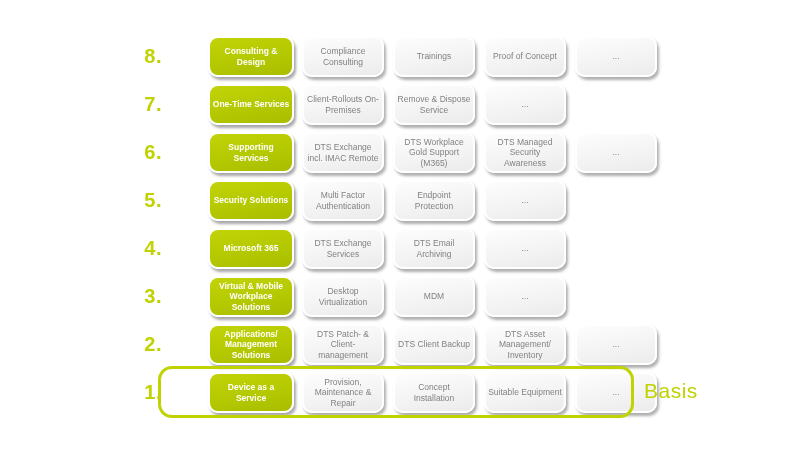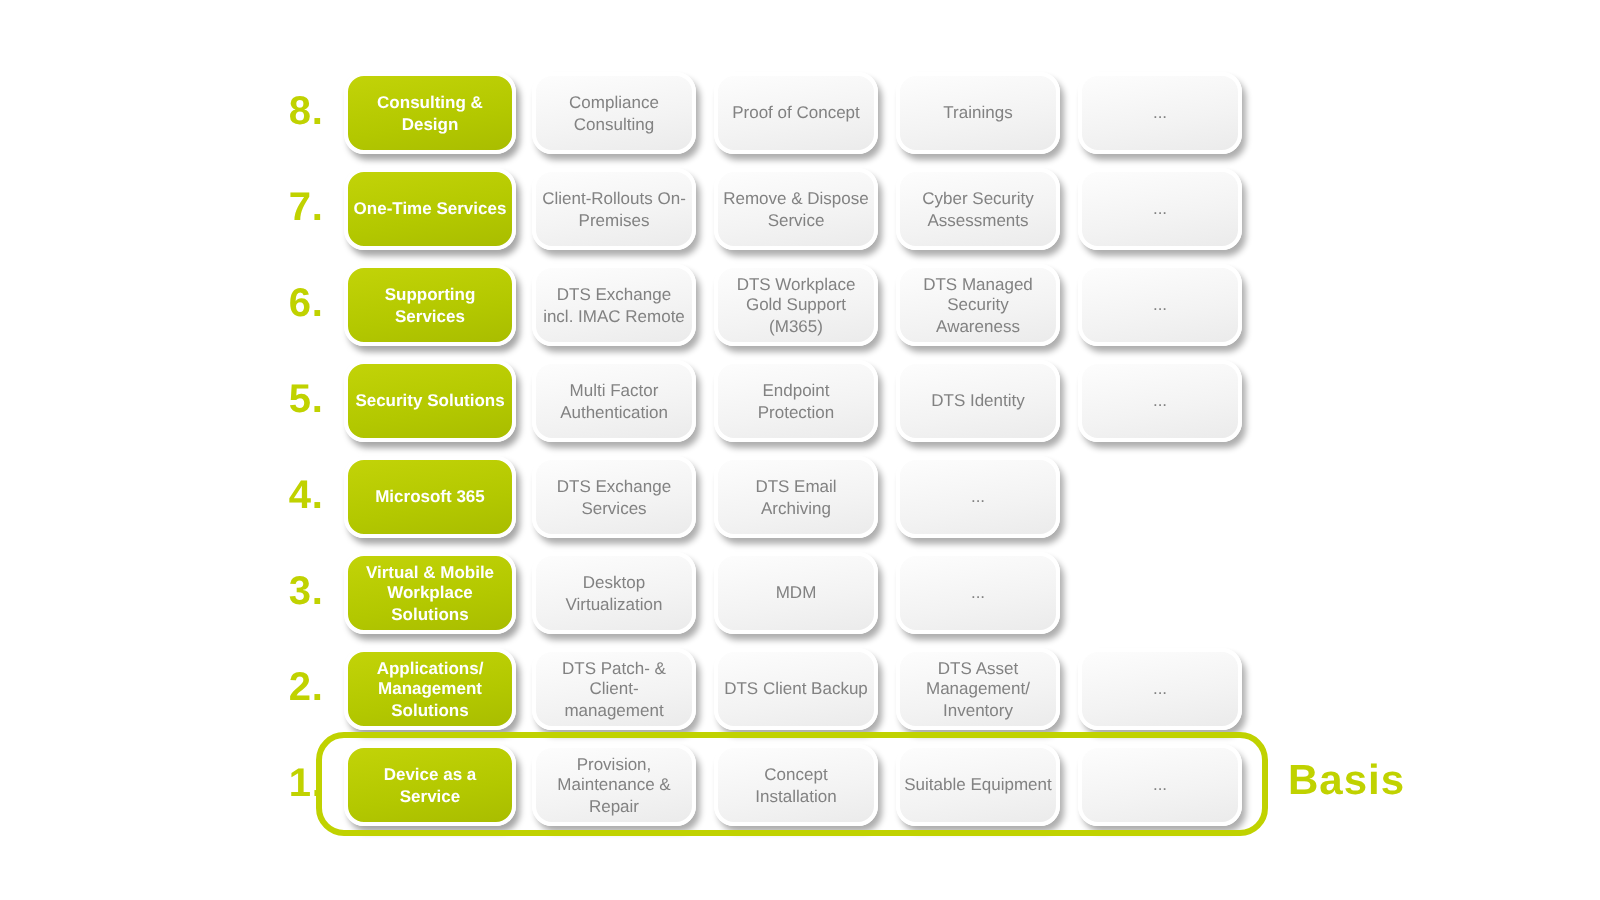--- a/index.html
+++ b/index.html
@@ -12,85 +12,82 @@
   .num{
     width:32px;margin-right:10px;display:flex;align-items:center;justify-content:flex-end;
     font-size:20px;font-weight:800;letter-spacing:0.5px;
   }
   .cat{
     width:86px;margin-right:8px;box-sizing:border-box;
     border:2px solid #ffffff;border-radius:10px;
     background:linear-gradient(170deg,#c2d308 0%,#b3c800 60%,#a9bd00 100%);
     box-shadow:2px 3px 3px rgba(0,0,0,0.35);
     display:flex;align-items:center;justify-content:center;text-align:center;
-    color:#ffffff;font-weight:bold;font-size:8.5px;line-height:1.2;padding:0 2px;
+    color:#ffffff;font-weight:bold;font-size:8.5px;line-height:1.2;padding:0 2px;margin-left:36px;
   }
   .box{
     width:82px;margin-right:9px;box-sizing:border-box;
     border:2px solid #ffffff;border-radius:10px;
     background:linear-gradient(170deg,#fdfdfd 0%,#f3f3f3 60%,#ebebeb 100%);
     box-shadow:2px 3px 3px rgba(0,0,0,0.32);
     display:flex;align-items:center;justify-content:center;text-align:center;
     color:#828282;font-size:8.5px;line-height:1.25;padding:0 2px;
   }
   .box:last-child{margin-right:0;}
   .outline{
     position:absolute;left:158px;top:366px;width:476px;height:52px;box-sizing:border-box;
     border:3px solid #c0d200;border-radius:14px;pointer-events:none;
   }
   .basis{
     position:absolute;left:644px;top:379px;
-    font-size:21px;font-weight:700;letter-spacing:0.5px;
+    font-size:21px;font-weight:400;letter-spacing:0.5px;
   }
 </style>
 </head>
 <body>
 
 <div class="canvas">
   <div id="stack">
   <div class="row">
     <div class="num" style="color: rgb(192, 210, 0);">8.</div>
     <div class="cat">
       <span>Consulting &amp; Design</span>
     </div>
 
   <div class="box">
     <span>Compliance Consulting</span>
   </div>
 
   <div class="box">
+    <span>Trainings</span>
+  </div>
+
+  <div class="box">
     <span>Proof of Concept</span>
   </div>
 
   <div class="box">
-    <span>Trainings</span>
-  </div>
-
-  <div class="box">
     <span>...</span>
   </div>
 </div>
 
   <div class="row">
     <div class="num" style="color: rgb(192, 210, 0);">7.</div>
     <div class="cat">
       <span>One-Time Services</span>
     </div>
 
   <div class="box">
     <span>Client-Rollouts On-Premises</span>
   </div>
 
   <div class="box">
     <span>Remove &amp; Dispose Service</span>
   </div>
 
-  <div class="box">
-    <span>Cyber Security Assessments</span>
-  </div>
 
   <div class="box">
     <span>...</span>
   </div>
 </div>
 
   <div class="row">
     <div class="num" style="color: rgb(192, 210, 0);">6.</div>
     <div class="cat">
       <span>Supporting Services</span>
@@ -120,23 +117,20 @@
     </div>
 
   <div class="box">
     <span>Multi Factor Authentication</span>
   </div>
 
   <div class="box">
     <span>Endpoint Protection</span>
   </div>
 
-  <div class="box">
-    <span>DTS Identity</span>
-  </div>
 
   <div class="box">
     <span>...</span>
   </div>
 </div>
 
   <div class="row">
     <div class="num" style="color: rgb(192, 210, 0);">4.</div>
     <div class="cat">
       <span>Microsoft 365</span>

